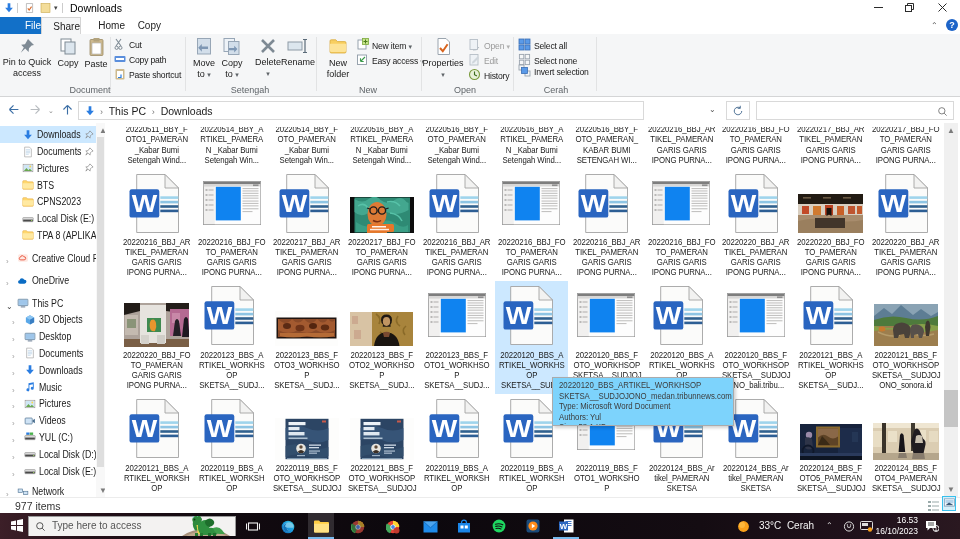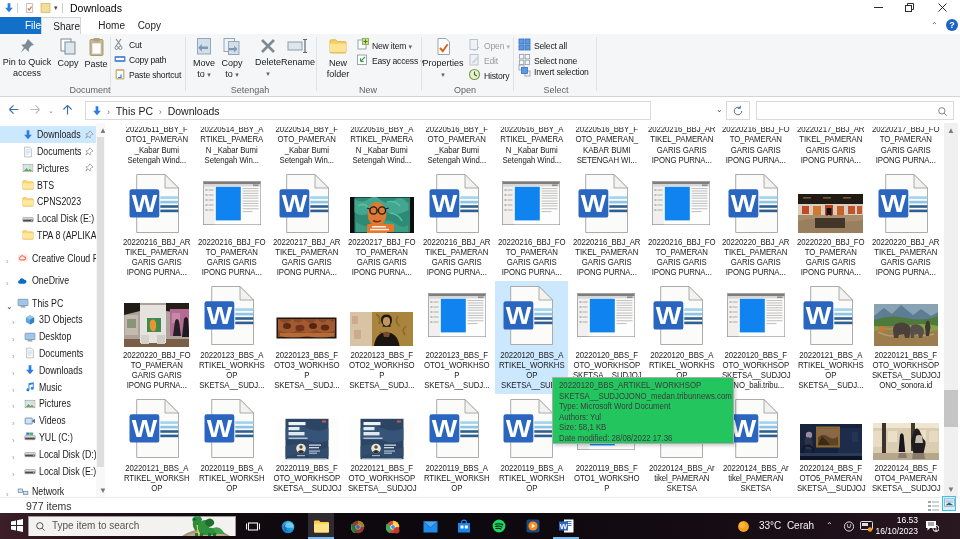--- a/index.html
+++ b/index.html
@@ -40,21 +40,21 @@
 #content{position:absolute;left:105px;top:126.5px;width:839px;height:370.5px;background:#fff;overflow:hidden}
 .tile{position:absolute;width:73.5px;height:112.7px}
 .tile.sel{background:#cce8ff}
 .ticon{position:absolute}
 .tlabel{position:absolute;left:-3px;top:69px;width:79.5px;text-align:center;font-size:9.2px;line-height:10.1px;color:#1a1a1a;letter-spacing:-0.1px;transform:scaleX(0.85);transform-origin:50% 0}
 
 #cscroll{position:absolute;left:944px;top:123px;width:14px;height:374px;background:#f0f0f0}
 #cscroll .thumb{position:absolute;left:0;width:14px;background:#c5c5c5}
 .sarrow{position:absolute;left:0;width:14px;height:15px;color:#7b7b7b;font-size:8px;text-align:center;line-height:15px}
 
-#tooltip{position:absolute;left:552px;top:377px;width:182px;height:67px;background:#22c55e;border:1px solid #aaabac;box-shadow:2px 2px 3px rgba(0,0,0,.18);font-size:9.2px;line-height:10.55px;color:#3c3c3c;padding:2px 0 0 6px;white-space:nowrap;overflow:hidden}
+#tooltip{position:absolute;left:552px;top:377px;width:182px;height:49px;background:#7dd3fc;border:1px solid #aaabac;box-shadow:2px 2px 3px rgba(0,0,0,.18);font-size:9.2px;line-height:10.55px;color:#3c3c3c;padding:2px 0 0 6px;white-space:nowrap;overflow:hidden}
 #tooltip>div{transform:scaleX(0.85);transform-origin:0 50%}
 
 #status{position:absolute;left:0;top:497px;width:960px;height:16px;background:#fff;border-top:1px solid #ececec;font-size:10.5px;color:#333}
 
 #taskbar{position:absolute;left:0;top:513px;width:960px;height:26px;background:linear-gradient(90deg,#3c1f28 0,#241018 90px,#120a10 200px,#0c080d 420px,#140c12 700px,#21121c 870px,#2a1820 960px)}
 #tbtime{position:absolute;right:42px;top:2px;color:#fff;font-size:8.5px;text-align:right;line-height:11px}
 </style></head><body>
 
 <svg width="0" height="0" style="position:absolute">
 <defs>
@@ -478,36 +478,36 @@
         <rect x="7.2" y="1.4" width="4.4" height="4.4" fill="none" stroke="#9aa4ae" stroke-width="0.9"></rect>
         <rect x="1.4" y="7.2" width="4.4" height="4.4" fill="none" stroke="#9aa4ae" stroke-width="0.9"></rect>
         <rect x="7.2" y="7.2" width="4.4" height="4.4" fill="none" stroke="#9aa4ae" stroke-width="0.9"></rect>
       </svg>Select none</div>
   <div class="rsmall" style="left:518px;top:30px">
     <svg width="13" height="13" viewBox="0 0 13 13">
         <rect x="1" y="1" width="5" height="5" fill="none" stroke="#9aa4ae" stroke-width="0.9"></rect>
         <rect x="7" y="7" width="5" height="5" fill="none" stroke="#9aa4ae" stroke-width="0.9"></rect>
         <rect x="3.5" y="3.5" width="6" height="6" fill="#5a9ae8" stroke="#3a6eb4" stroke-width="0.8"></rect>
       </svg>Invert selection</div>
-  <div class="rlabel" style="left:516px">Select</div>
+  <div class="rlabel" style="left:516px">Cerah</div>
   <div class="rsep" style="left:596px"></div>
 </div>
 
 <div id="addr">
   <svg class="abs" style="left:7px;top:6px" width="13" height="13" viewBox="0 0 16 16">
       <path d="M14 8 H3 M3 8 l5 -5 M3 8 l5 5" stroke="#3b6ea5" stroke-width="1.4" fill="none"></path>
     </svg>
   <svg class="abs" style="left:29px;top:6px" width="13" height="13" viewBox="0 0 16 16">
       <path d="M2 8 H13 M13 8 l-5 -5 M13 8 l-5 5" stroke="#b8bcc0" stroke-width="1.4" fill="none"></path>
     </svg>
   <div class="abs" style="left:48px;top:10px;font-size:7px;color:#888">⌄</div>
   <svg class="abs" style="left:61px;top:6px" width="13" height="13" viewBox="0 0 16 16">
       <path d="M8 14 V3 M8 3 l-5 5 M8 3 l5 5" stroke="#3b6ea5" stroke-width="1.4" fill="none"></path>
     </svg>
-  <div class="box" style="left:85px;width:566px">
+  <div class="box" style="left:78px;width:566px">
     <svg class="abs" style="left:5px;top:3px" width="12" height="12" viewBox="0 0 16 16">
         <use href="#dldarrow"></use>
       </svg>
     <div class="abs" style="left:21px;top:3px;font-size:10.5px;color:#1a1a1a;white-space:nowrap"><span style="color:#777;font-size:9px">›</span>&nbsp; This PC &nbsp;<span style="color:#777;font-size:9px">›</span>&nbsp; Downloads</div>
     <div class="abs" style="left:630px;top:3px;font-size:8px;color:#555">⌄</div>
   </div>
   <div class="box" style="left:726px;width:24px">
     <svg class="abs" style="left:5px;top:3px" width="12" height="12" viewBox="0 0 16 16">
         <path d="M13 8 a5 5 0 1 1 -2 -4" stroke="#4a6e92" stroke-width="1.3" fill="none"></path>
         <path d="M11 1 v3.4 h-3.4" stroke="#4a6e92" stroke-width="1.3" fill="none"></path>
@@ -1132,21 +1132,21 @@
 <div id="tooltip">
   <div>20220120_BBS_ARTIKEL_WORKHSOP</div>
   <div>SKETSA__SUDJOJONO_medan.tribunnews.com</div>
   <div>Type: Microsoft Word Document</div>
   <div>Authors: Yul</div>
   <div>Size: 58,1 KB</div>
   <div>Date modified: 28/08/2022 17.36</div>
 </div>
 
 <div id="status">
-  <div class="abs" style="left:26px;top:2px">977 items</div>
+  <div class="abs" style="left:15px;top:2px">977 items</div>
   <svg class="abs" style="left:928px;top:3px" width="11" height="10" viewBox="0 0 11 10">
       <rect x="0" y="0" width="3" height="2" fill="#9aa"></rect>
       <rect x="4" y="0.5" width="7" height="1" fill="#9aa"></rect>
       <rect x="0" y="4" width="3" height="2" fill="#9aa"></rect>
       <rect x="4" y="4.5" width="7" height="1" fill="#9aa"></rect>
       <rect x="0" y="8" width="3" height="2" fill="#9aa"></rect>
       <rect x="4" y="8.5" width="7" height="1" fill="#9aa"></rect>
     </svg>
   <div class="abs" style="left:941.5px;top:-2px;width:14.5px;height:14.5px;background:#d6f0fa;border:1.5px solid #39c0ed"></div>
   <svg class="abs" style="left:943.5px;top:0px" width="11" height="9" viewBox="0 0 12 9">
@@ -1161,21 +1161,21 @@
       <path d="M1 3.6 L6 2.5 V7 H1 Z" fill="#fdfdfd"></path>
       <path d="M7 2.3 L13 1 V7 H7 Z" fill="#fdfdfd"></path>
       <path d="M1 8 H6 V12.5 L1 11.4 Z" fill="#fdfdfd"></path>
       <path d="M7 8 H13 V14 L7 12.7 Z" fill="#fdfdfd"></path>
     </svg>
   <div class="abs" style="left:28px;top:3px;width:208px;height:20px;background:#f3f2f1;border:1px solid #9a9a9a;border-bottom:none"></div>
   <svg class="abs" style="left:35px;top:8px" width="11" height="11" viewBox="0 0 16 16">
       <circle cx="7" cy="7" r="4.6" fill="none" stroke="#444" stroke-width="1.3"></circle>
       <path d="M10.4 10.4 L14 14" stroke="#444" stroke-width="1.3"></path>
     </svg>
-  <div class="abs" style="left:52px;top:7px;font-size:10px;color:#555">Type item to search</div>
+  <div class="abs" style="left:52px;top:7px;font-size:10px;color:#555">Type here to access</div>
 
   <svg class="abs" style="left:180px;top:3px" width="52" height="20" viewBox="0 0 52 20">
     <path d="M2 20 q10 -7 24 -7 q14 0 24 7 Z" fill="#a8927c"></path>
     <path d="M6 20 q9 -5 20 -5 q12 0 20 5 Z" fill="#bfa98e"></path>
     <path d="M13 6 q-2 -4 1.5 -5.5 q1 -1.5 3 -0.5 q2.5 -1 3.5 1.5 q2 2 0 4 q3 3 1 6 l-1 3 h-6 q-3 -4 -2 -8.5Z" fill="#2e8a3c"></path>
     <path d="M14 1 l-1.5 -1 0.5 2 M17 0.5 l0 -1.5 1 1.8" fill="#7ad0e0"></path>
     <circle cx="14.5" cy="3.5" r="0.9" fill="#123a16"></circle>
     <path d="M16.5 9 q1 5 1 9 h3 q0.5 -4 -0.5 -9 Z" fill="#e8d84a"></path>
     <path d="M18 8 q6 -6 10 -3 q5 3 1 7 q5 -1 8 3 q2 3 -2 4 l-14 0 q-4 -5 -3 -11Z" fill="#2f9040"></path>
     <path d="M26 4 q4 -3 7 0 q3 3 -1 6 q-4 2 -6 -1 q-2 -3 0 -5Z" fill="#1e6e2c"></path>

